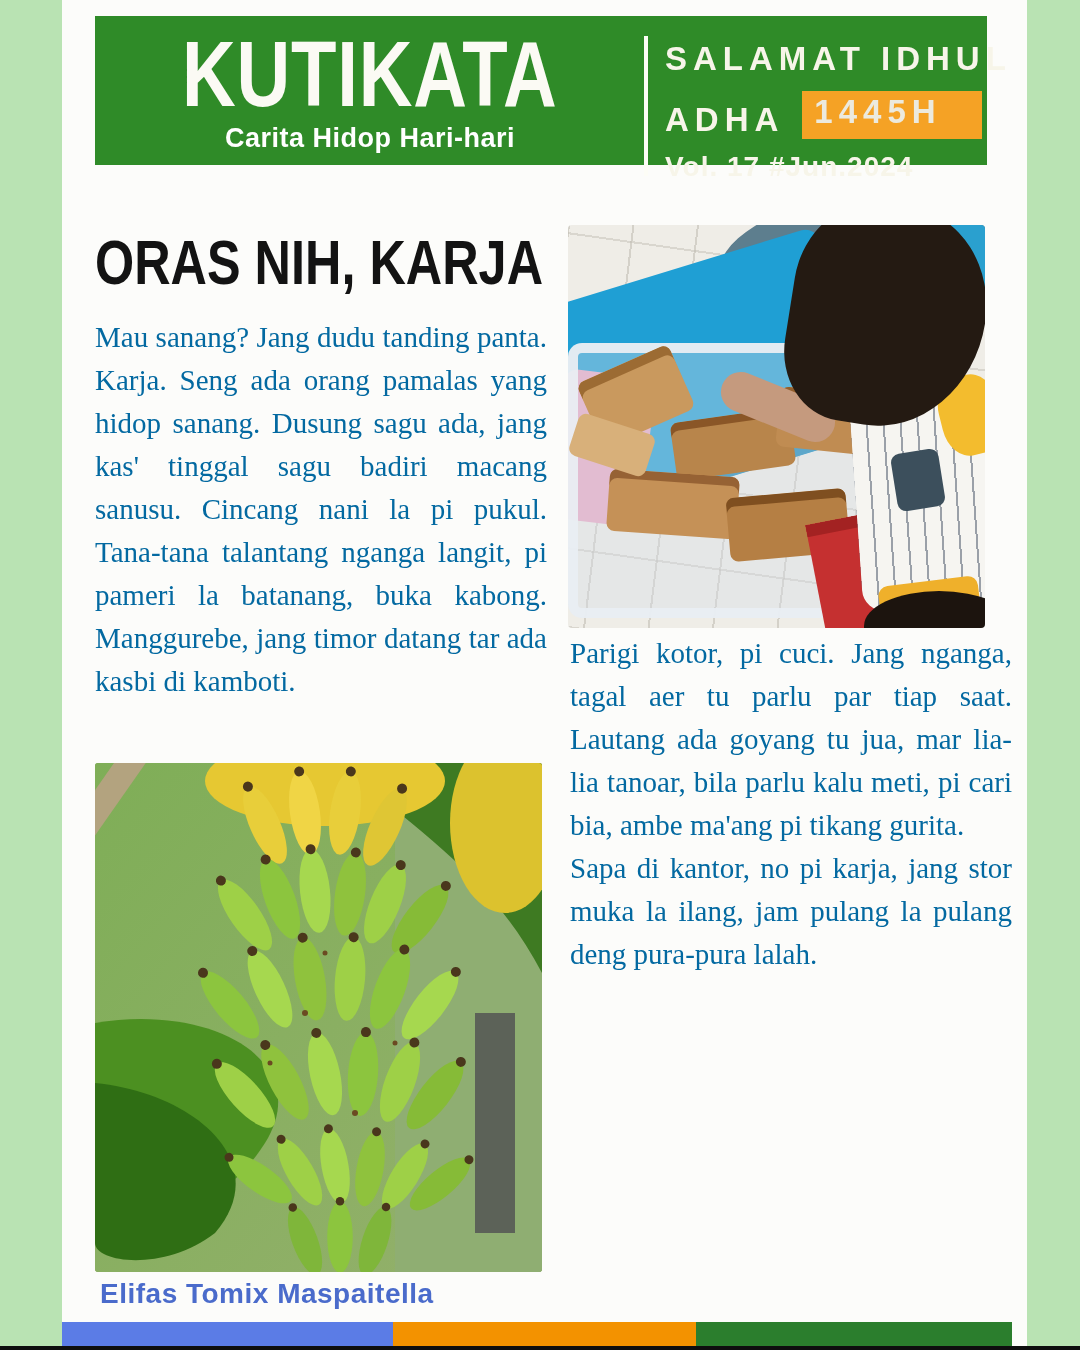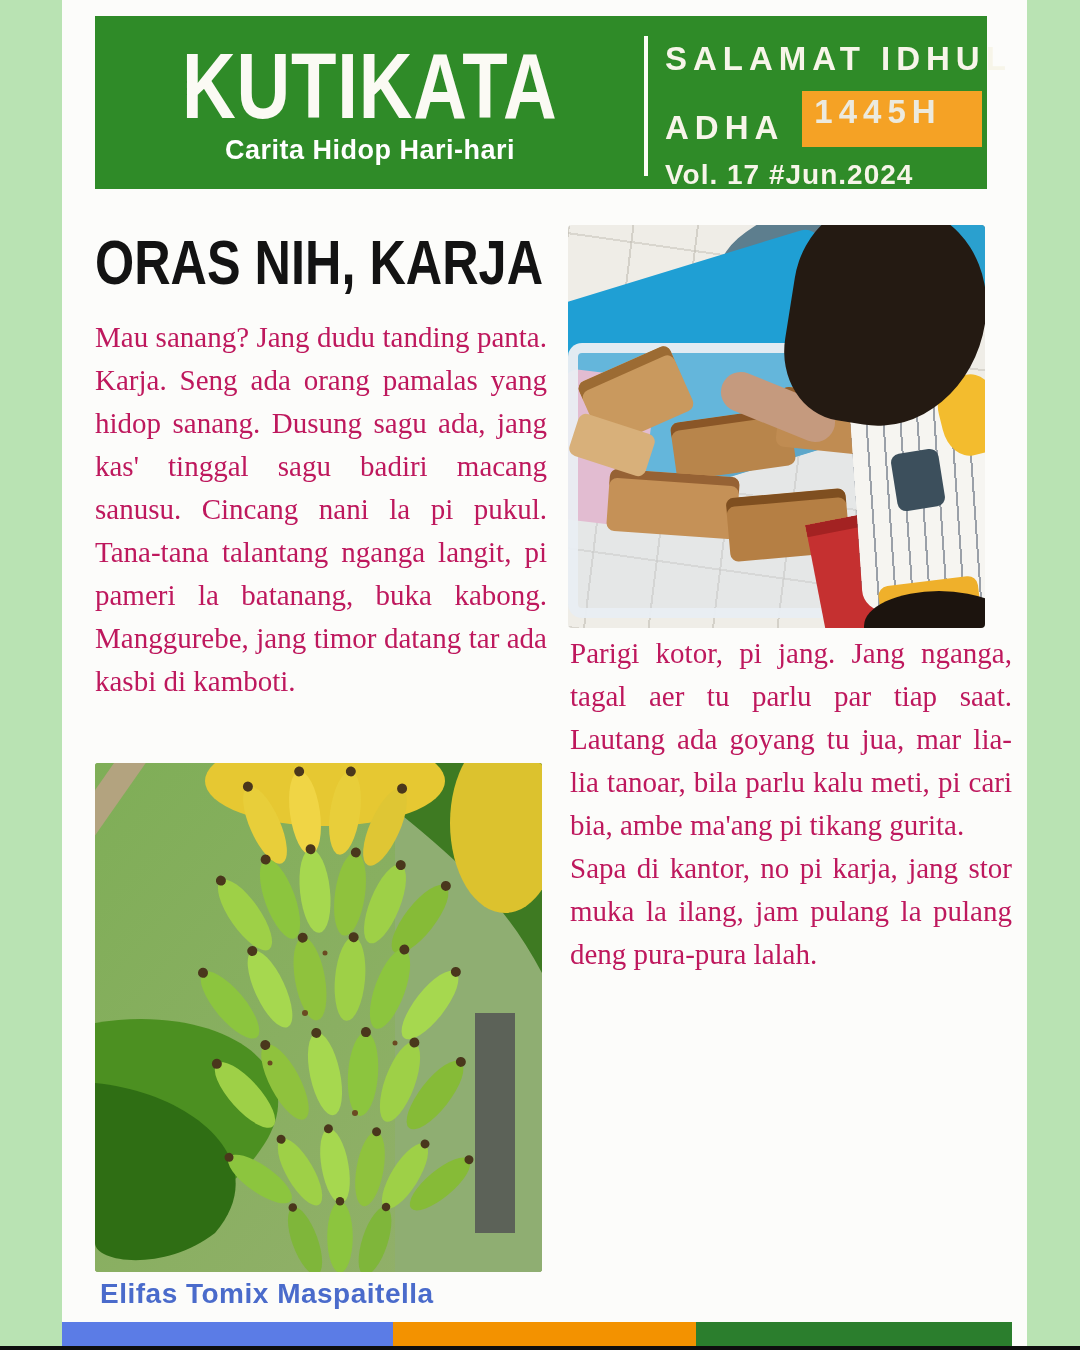--- a/index.html
+++ b/index.html
@@ -7,40 +7,40 @@
     --bar-blue:#5b7ce6; --bar-orange:#f39200; --bar-green:#2b7e2d;
     --caption-blue:#4a6bcb; --ink:#131313; --paper:#fcfcfa;
   }
   *{margin:0;padding:0;box-sizing:border-box;}
   html,body{background:var(--pale-green);}
   .page{position:relative;width:1080px;height:1350px;background:var(--pale-green);
         overflow:hidden;font-family:"Liberation Sans",sans-serif;}
   .content{position:absolute;left:62px;top:0;width:965px;height:1350px;background:var(--paper);}
 
   
-  .banner{position:absolute;left:33px;top:16px;width:892px;height:173px;background:var(--banner-green);}
+  .banner{position:absolute;left:33px;top:16px;width:892px;height:149px;background:var(--banner-green);}
   .banner-left{position:absolute;left:0;top:0;width:550px;height:100%;
                display:flex;flex-direction:column;align-items:center;justify-content:center;}
   .masthead-title{font-size:93px;font-weight:bold;color:#fbfaf4;letter-spacing:1px;
                   transform:scaleX(.8);white-space:nowrap;line-height:1;}
   .masthead-sub{font-size:27px;font-weight:bold;color:#ffffff;margin-top:2px;letter-spacing:.5px;}
   .banner-divider{position:absolute;left:549px;top:20px;width:4px;height:140px;background:#fdfdf6;}
   .banner-right{position:absolute;left:570px;top:24px;color:#f7f5e9;}
   .greet1{font-size:33px;font-weight:bold;letter-spacing:6px;white-space:nowrap;}
   .greet2{font-size:33px;font-weight:bold;letter-spacing:6px;margin-top:13px;display:flex;align-items:flex-end;}
   .badge{display:inline-block;background:var(--badge-orange);color:#ecead e0;color:#eceade;
-         padding:2px 40px 16px 12px;margin-left:18px;font-size:33px;letter-spacing:6px;}
+         padding:2px 40px 8px 12px;margin-left:18px;font-size:33px;letter-spacing:6px;}
   .volume{font-size:28px;font-weight:bold;letter-spacing:1px;margin-top:12px;}
 
   
   .headline{position:absolute;left:33px;top:226px;font-size:63px;font-weight:bold;color:var(--ink);
             transform:scaleX(.8);transform-origin:left top;white-space:nowrap;letter-spacing:0;}
   .col-left{position:absolute;left:33px;top:316px;width:452px;}
   .col-left p, .col-right p{font-family:"Liberation Serif",serif;font-size:29px;line-height:43px;
-            color:#be185d;text-align:justify;}
+            color:#0369a1;text-align:justify;}
   .banana-fig{position:absolute;left:33px;top:763px;width:447px;height:509px;overflow:hidden;
               border-radius:3px;background:#85a65e;}
   .caption{position:absolute;left:38px;top:1278px;font-size:28px;font-weight:bold;color:var(--caption-blue);
            letter-spacing:.5px;}
 
   
   .child-photo{position:absolute;left:506px;top:225px;width:417px;height:403px;overflow:hidden;
                border-radius:4px;background:
                repeating-linear-gradient(97deg,rgba(190,186,176,.55) 0 2px,transparent 2px 64px),
                repeating-linear-gradient(8deg,rgba(190,186,176,.45) 0 2px,transparent 2px 78px),
@@ -198,21 +198,21 @@
       <div class="sleeve-right"></div>
       <div class="logo"></div>
       <div class="hair"></div>
       <div class="shorts"></div>
       <div class="foot"></div>
       <div class="leg"></div>
       <div class="other-hair"></div>
     </div>
 
     <div class="col-right">
-      <p>Parigi kotor, pi jang. Jang nganga, tagal aer tu parlu par tiap saat. Lautang ada goyang tu jua, mar lia-lia tanoar, bila parlu kalu meti, pi cari bia, ambe ma'ang pi tikang gurita.</p>
+      <p>Parigi kotor, pi cuci. Jang nganga, tagal aer tu parlu par tiap saat. Lautang ada goyang tu jua, mar lia-lia tanoar, bila parlu kalu meti, pi cari bia, ambe ma'ang pi tikang gurita.</p>
       <p>Sapa di kantor, no pi karja, jang stor muka la ilang, jam pulang la pulang deng pura-pura lalah.</p>
     </div>
   </div>
 
   <div class="bar bar-blue"></div>
   <div class="bar bar-orange"></div>
   <div class="bar bar-green"></div>
   <div class="bottom-line"></div>
 </div>
 

